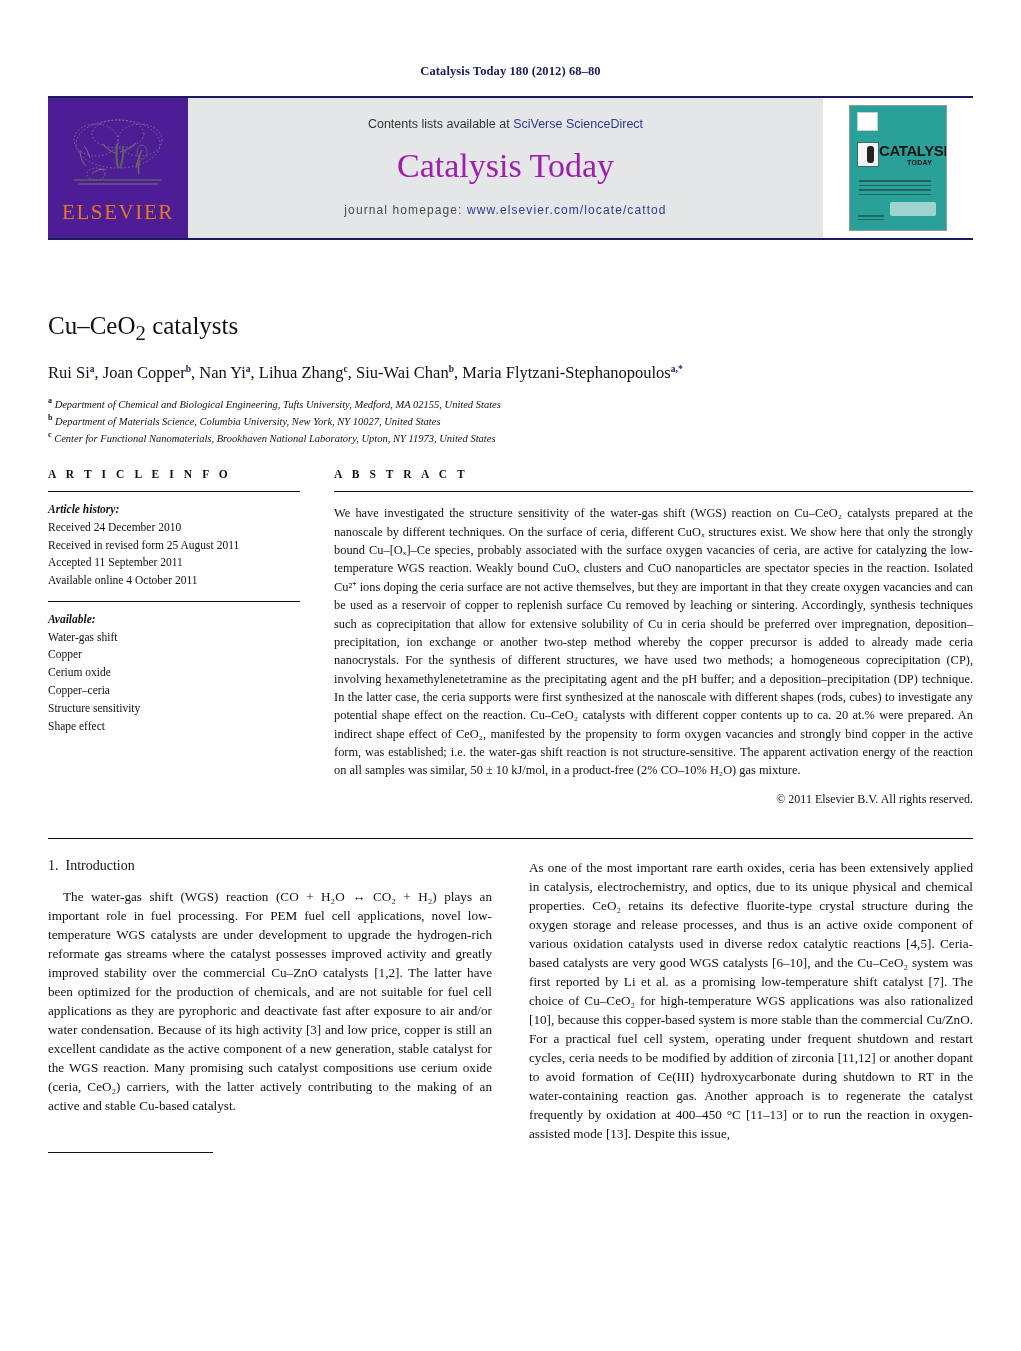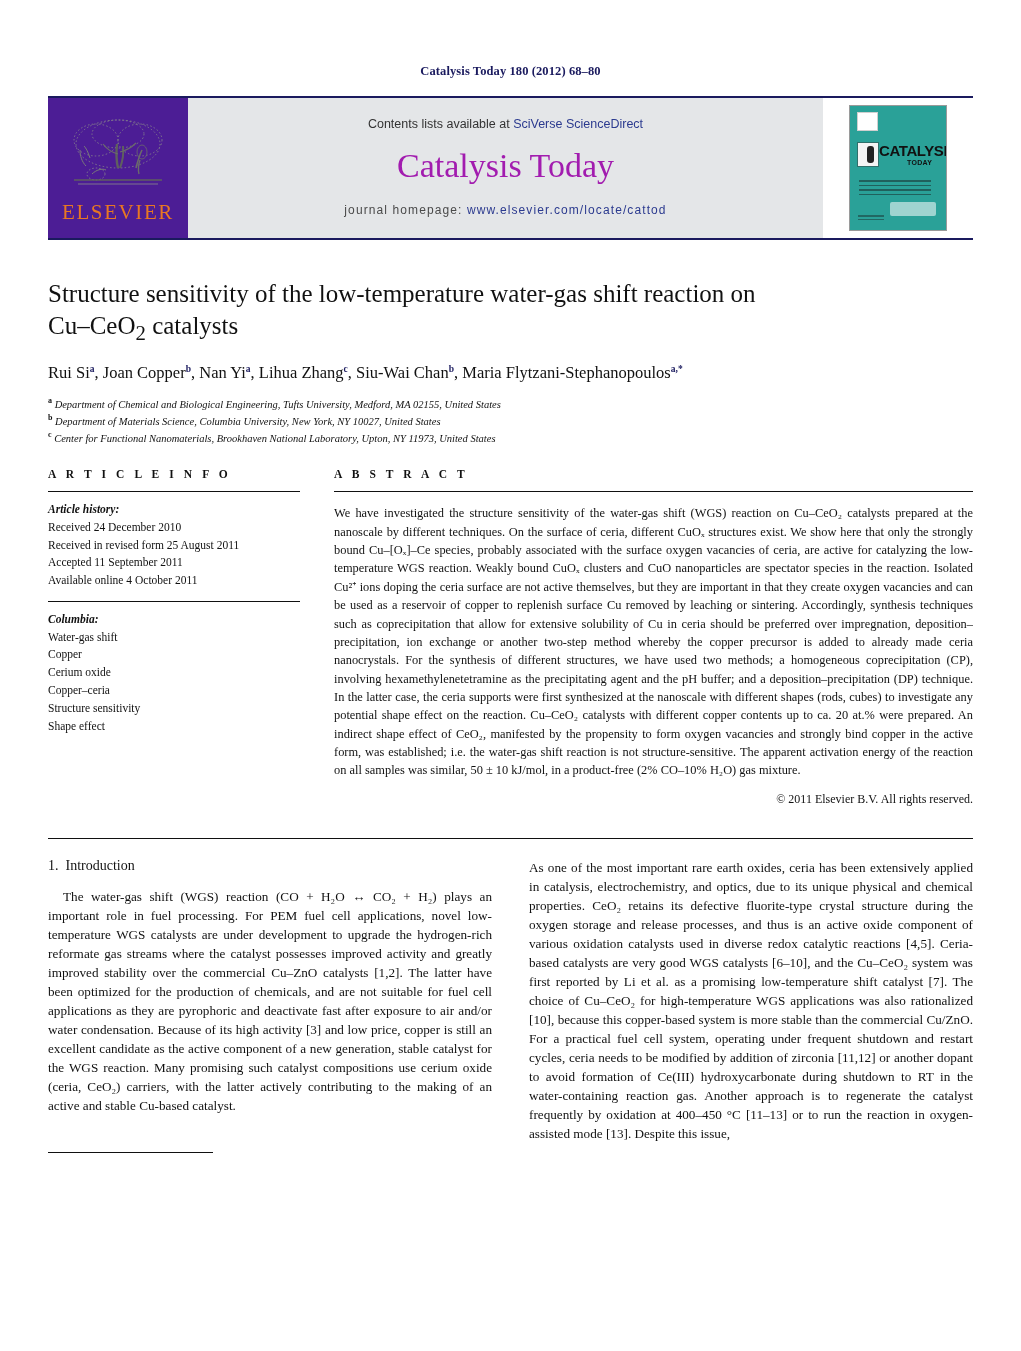--- a/index.html
+++ b/index.html
@@ -408,21 +408,21 @@
         <div class="cover-foot">
             <i></i>
             <i></i>
           </div>
       </div>
     </div>
   </div>
 
   <div class="title-block">
     <h1 class="paper-title">
-      <span>Structure sensitivity of the low-temperature water-gas shift reaction on</span><br>
+      <br>
       <span>Cu–CeO</span><sub>2</sub><span> catalysts</span>
     </h1>
 
     <div class="authors">
       <span>Rui Si</span><sup class="aff">a</sup>,
       <span>Joan Copper</span><sup class="aff">b</sup>,
       <span>Nan Yi</span><sup class="aff">a</sup>,
       <span>Lihua Zhang</span><sup class="aff">c</sup>,
       <span>Siu-Wai Chan</span><sup class="aff">b</sup>,
       <span>Maria Flytzani-Stephanopoulos</span><sup class="aff star">a,*</sup>
@@ -442,21 +442,21 @@
       <div class="rule"></div>
       <div class="info-group">
         <span class="lbl">Article history:</span>
         <span class="item">Received 24 December 2010</span>
         <span class="item">Received in revised form 25 August 2011</span>
         <span class="item">Accepted 11 September 2011</span>
         <span class="item">Available online 4 October 2011</span>
       </div>
       <div class="rule thin"></div>
       <div class="info-group">
-        <span class="lbl">Columbia:</span>
+        <span class="lbl">Available:</span>
         <span class="item">Water-gas shift</span>
         <span class="item">Copper</span>
         <span class="item">Cerium oxide</span>
         <span class="item">Copper–ceria</span>
         <span class="item">Structure sensitivity</span>
         <span class="item">Shape effect</span>
       </div>
     </div>
 
     <div class="col-abstract">

